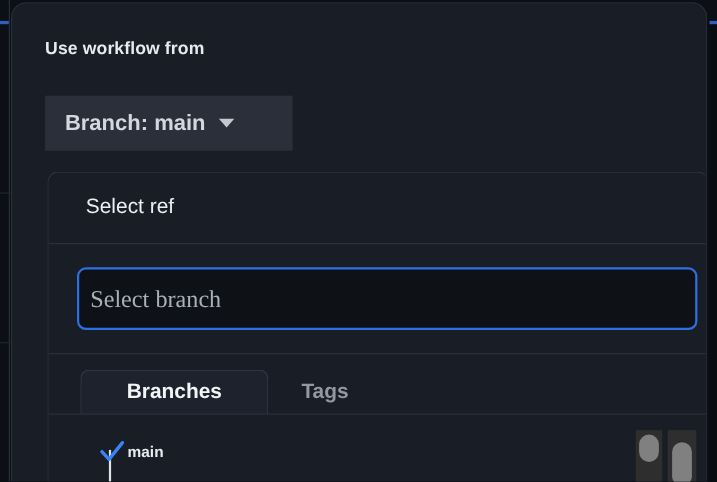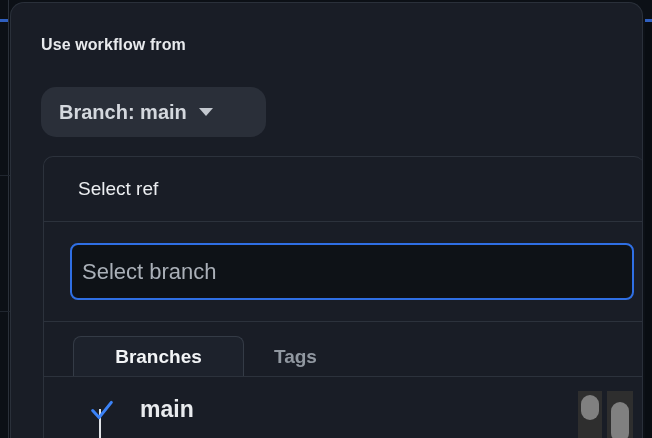--- a/index.html
+++ b/index.html
@@ -100,21 +100,21 @@
 
   
   .branch-button {
     position: absolute;
     left: 30px;
     top: 84px;
     width: 225px;
     height: 50px;
     background: #2a2f39;
     border: none;
-    border-radius: 15px;
+    border-radius: 0;
     display: flex;
     align-items: center;
     padding: 0 18px;
     box-sizing: border-box;
     cursor: pointer;
   }
   .branch-button-label {
     font-size: 20px;
     font-weight: bold;
     color: #d4d8de;
@@ -178,21 +178,21 @@
     left: 26px;
     top: 21px;
     width: 564px;
     height: 57px;
     box-sizing: border-box;
     background: #0e1217;
     border: 2px solid #2f6fe4;
     border-radius: 8px;
     outline: none;
     color: #e6e8eb;
-    font-family: Liberation Sans, sans-serif;
+    font-family: Liberation Serif, serif;
     font-size: 22px;
     padding: 0 8px 0 10px;
   }
   .ref-search-input::placeholder {
     color: #aab0b8;
     opacity: 1;
   }
   .text-caret {
     position: absolute;
     left: 55px;
@@ -268,22 +268,21 @@
     align-items: center;
     cursor: pointer;
   }
   .check-icon {
     margin-left: 44px;
     width: 28px;
     height: 28px;
     flex: none;
   }
   .ref-item-label {
-    margin-left: 24px;
-    font-size: 23px;
+    font-size: 14px;
     font-weight: bold;
     color: #e9ebee;
     white-space: nowrap;
   }
 
   
   .scrollbar {
     position: absolute;
     background: #2e2e2e;
   }

